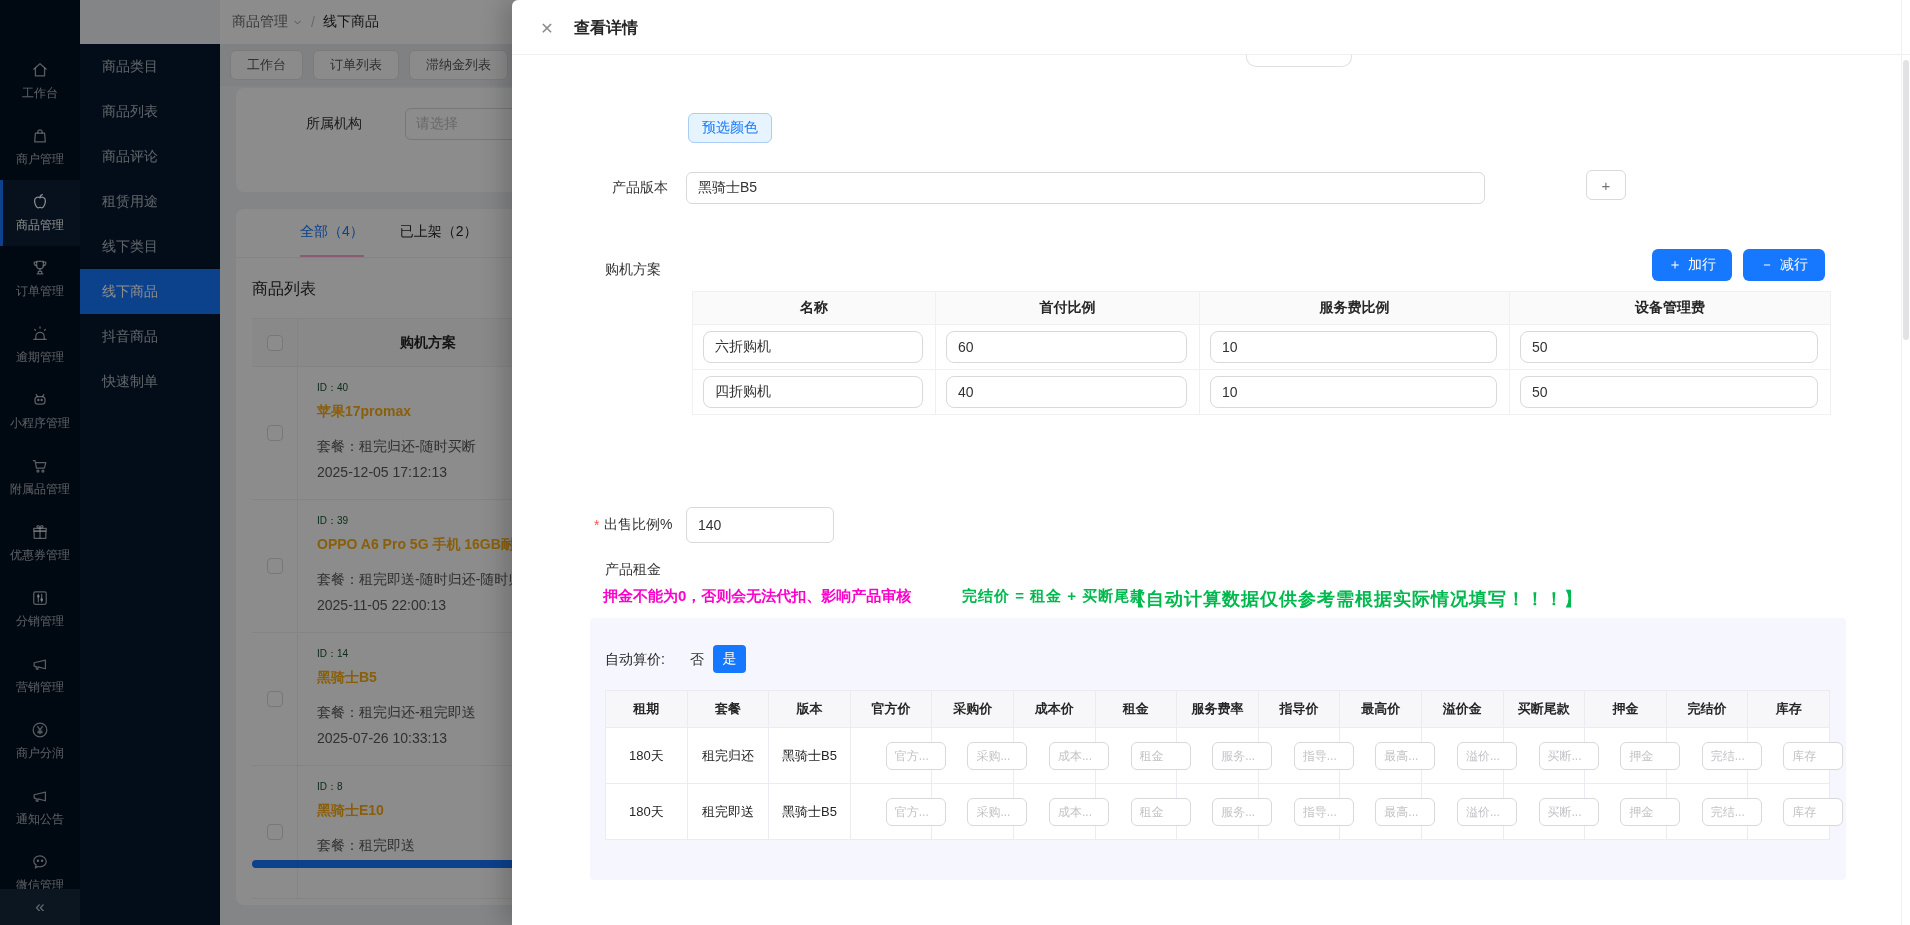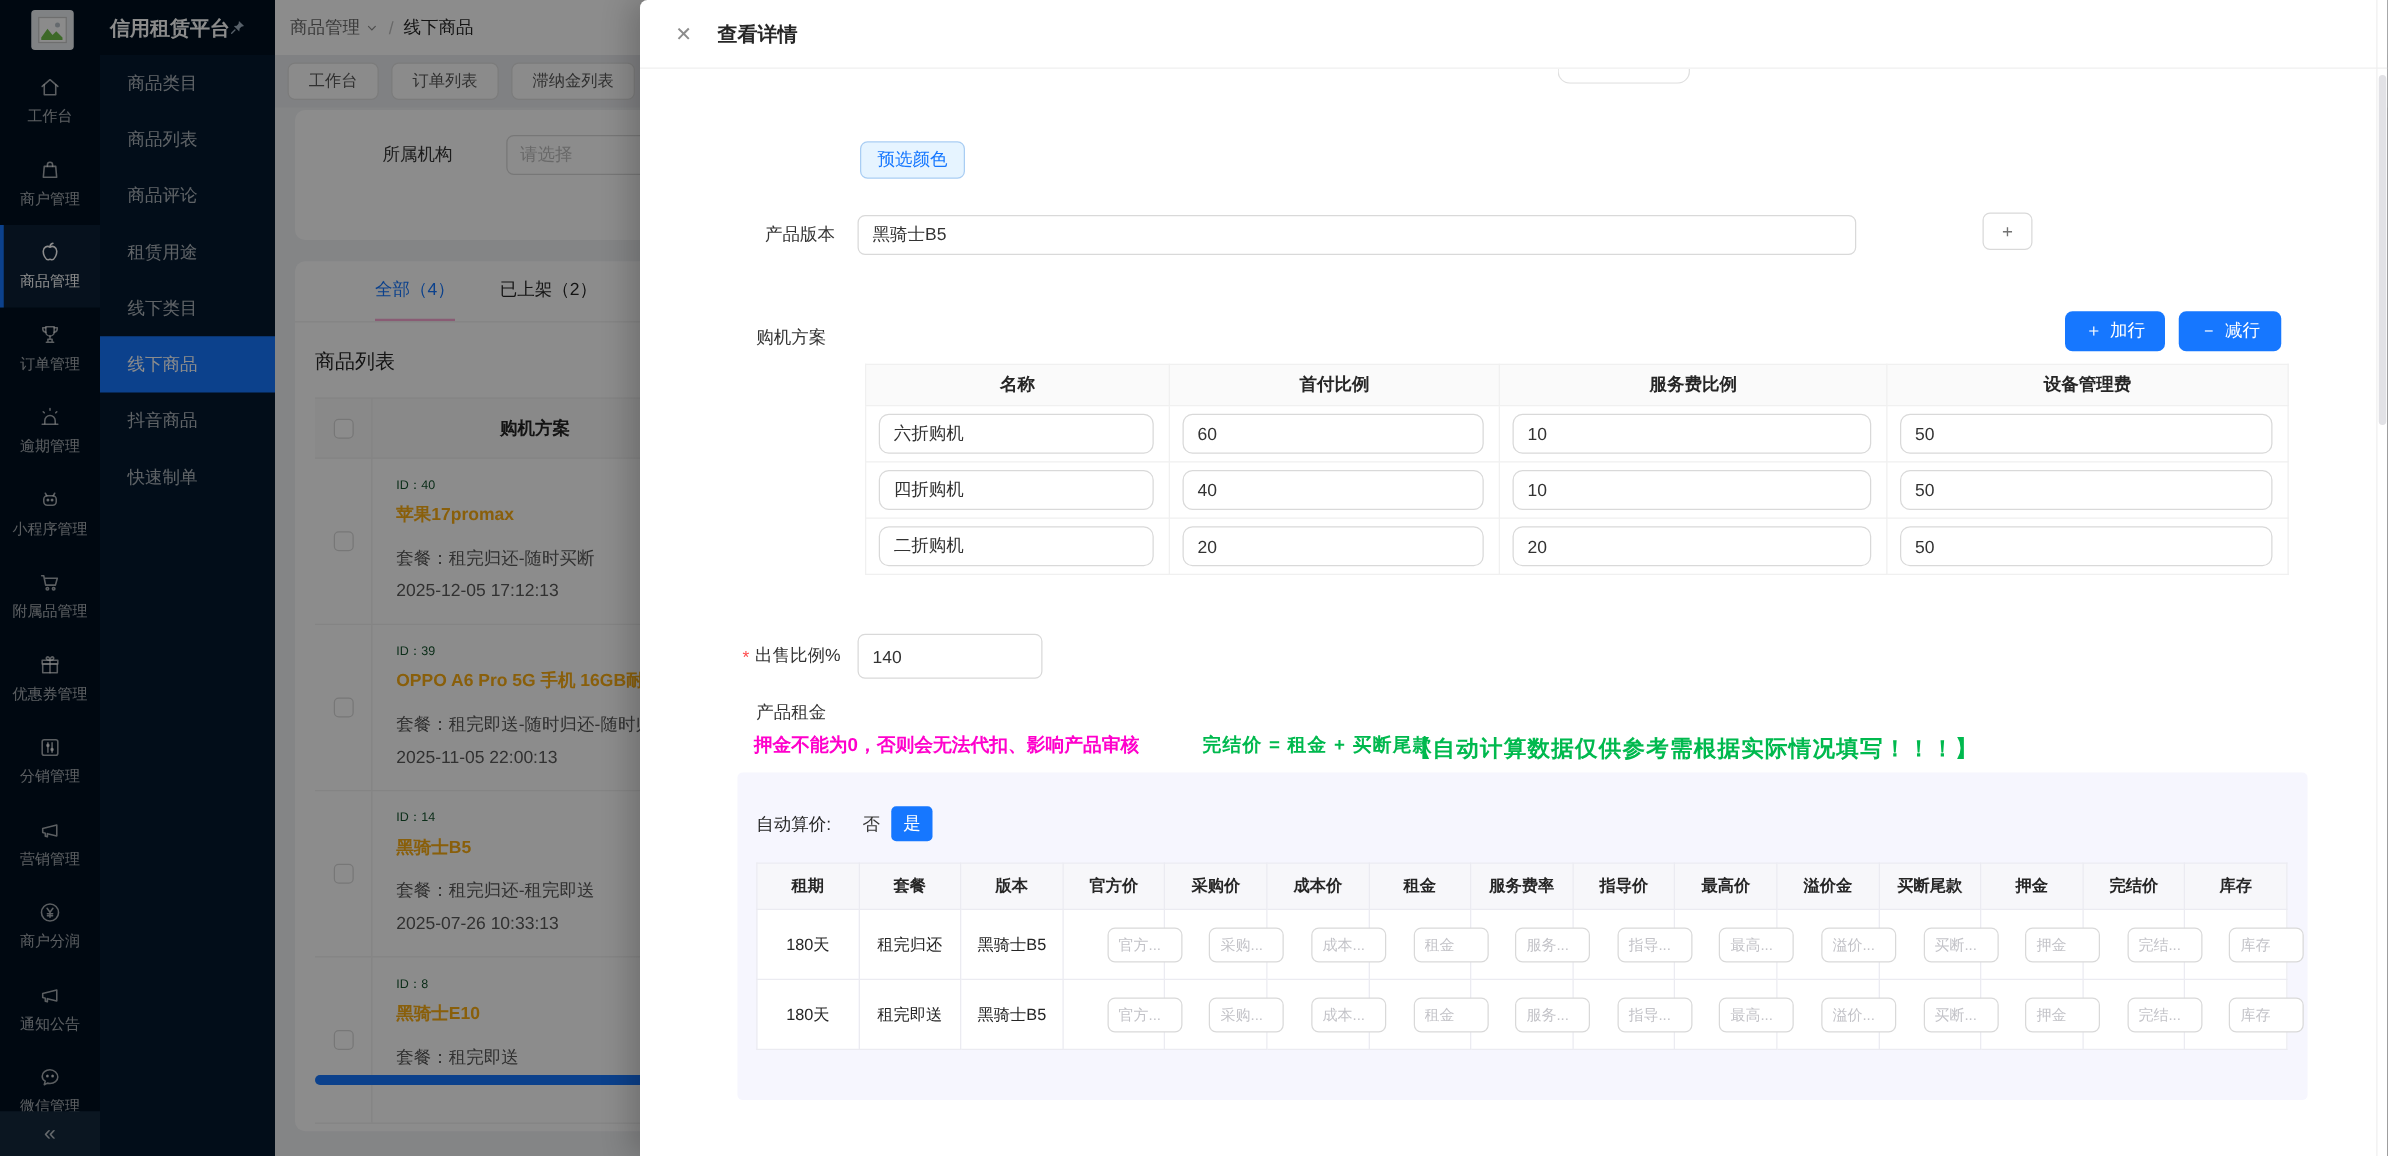--- a/index.html
+++ b/index.html
@@ -245,34 +245,20 @@
         <span>线下商品</span>
       </div>
     <div class="menu-item">
         <span>抖音商品</span>
       </div>
     <div class="menu-item">
         <span>快速制单</span>
       </div>
   </div>
 
-  <div class="app-header">
-    <div class="logo-box">
-      <svg width="24" height="22" viewBox="0 0 24 22">
-          <rect x="1" y="1" width="22" height="20" fill="#fdfdfd" stroke="#c9c9c9"></rect>
-          <path d="M3 17l5-7 4 5 3-3 5 5v2H3z" fill="#6fbf4a"></path>
-          <circle cx="16" cy="7" r="2" fill="#b9c2c9"></circle>
-        </svg>
-    </div>
-    <div class="app-title">信用租赁平台</div>
-    <svg class="pin" viewBox="0 0 24 24" fill="currentColor">
-        <path d="M14 3l7 7-3.6 1-2.5 2.5-.5 4L7 10l4-.5L13.5 7 14 3z"></path>
-        <path d="M8.5 15.5L4 20" stroke="currentColor" stroke-width="1.8" stroke-linecap="round"></path>
-      </svg>
-  </div>
 
   <div class="main">
     <div class="crumb-bar">
       <span class="crumb-parent">
         <span>商品管理</span>
         <svg class="chev" viewBox="0 0 24 24" fill="none" stroke="currentColor" stroke-width="2" stroke-linecap="round">
             <path d="M6 9l6 6 6-6"></path>
           </svg>
       </span>
       <span class="crumb-sep">/</span>
@@ -422,26 +408,20 @@
           <tr>
             <td><input class="plinput" value="六折购机" style=""></td>
             <td><input class="plinput" value="60" style=""></td>
             <td><input class="plinput" value="10" style=""></td>
             <td><input class="plinput" value="50" style=""></td>
           </tr>
           <tr>
             <td><input class="plinput" value="四折购机" style=""></td>
             <td><input class="plinput" value="40" style=""></td>
             <td><input class="plinput" value="10" style=""></td>
-            <td><input class="plinput" value="50" style=""></td>
-          </tr>
-          <tr>
-            <td><input class="plinput" value="二折购机" style=""></td>
-            <td><input class="plinput" value="20" style=""></td>
-            <td><input class="plinput" value="20" style=""></td>
             <td><input class="plinput" value="50" style=""></td>
           </tr>
         </tbody>
       </table>
 
       <span class="req-star">*</span>
       <span class="sell-label">出售比例%</span>
       <input class="sell-input" value="140" style="">
 
       <div class="rent-label">产品租金</div>

